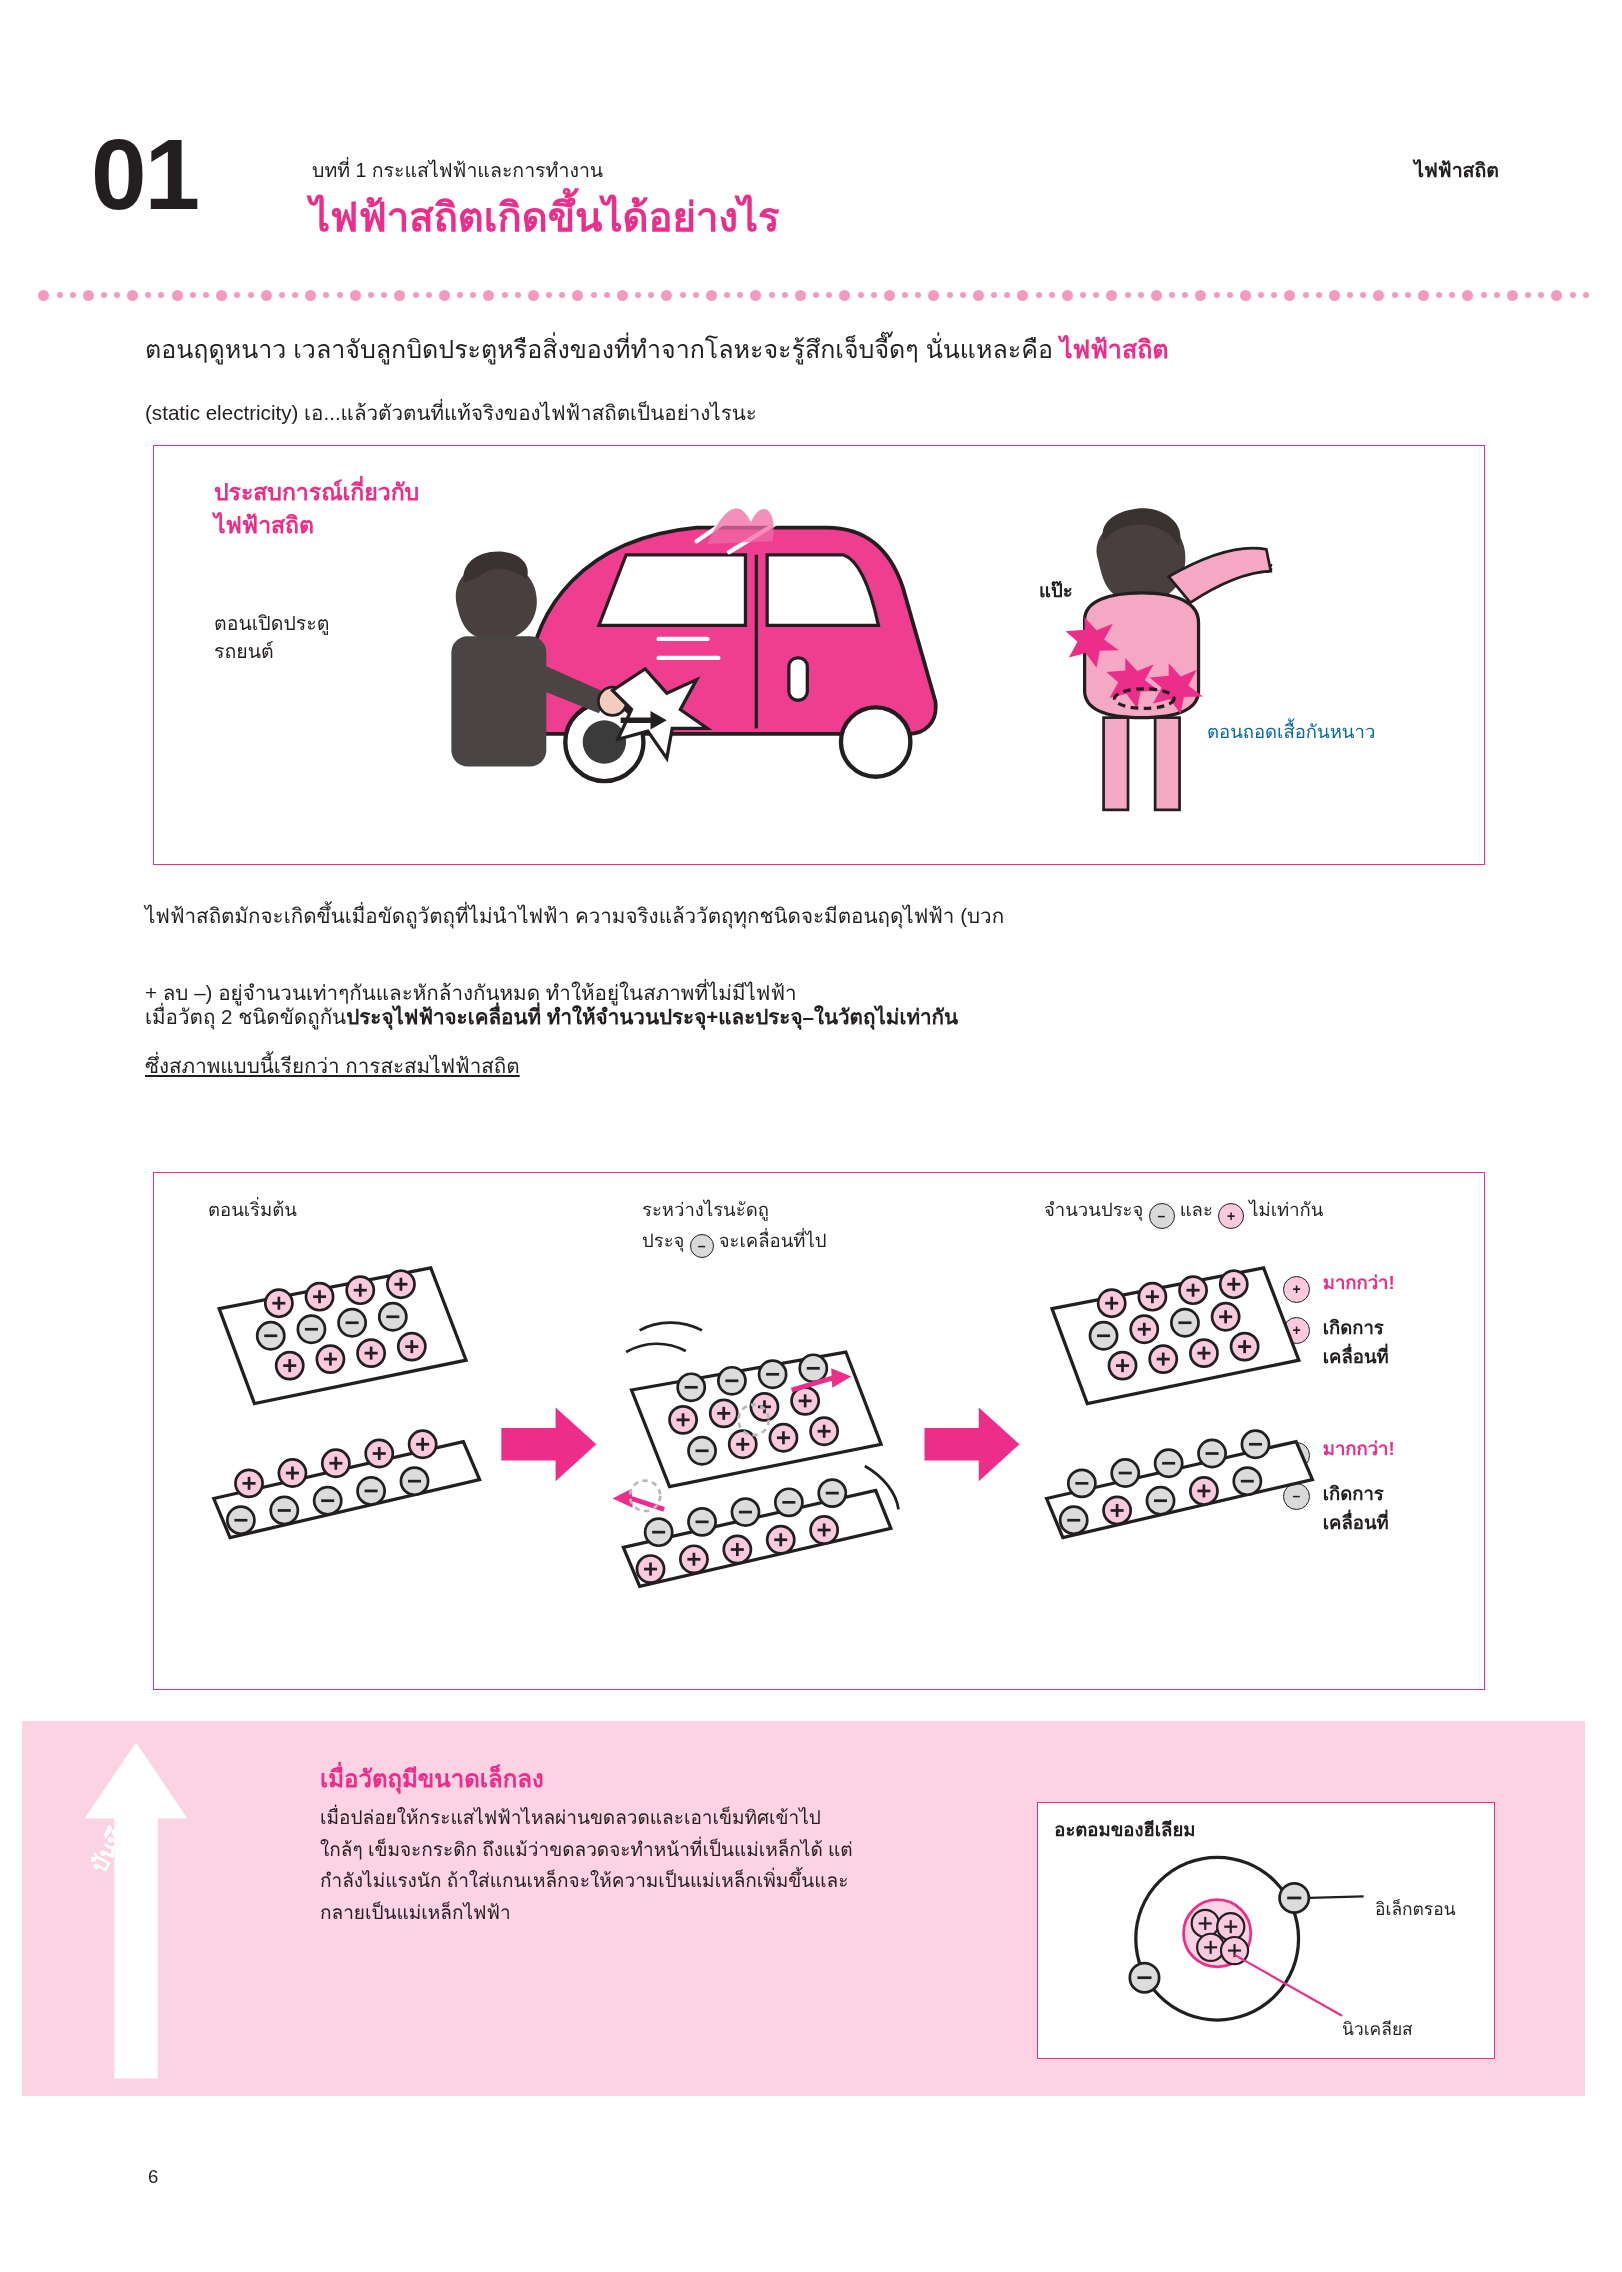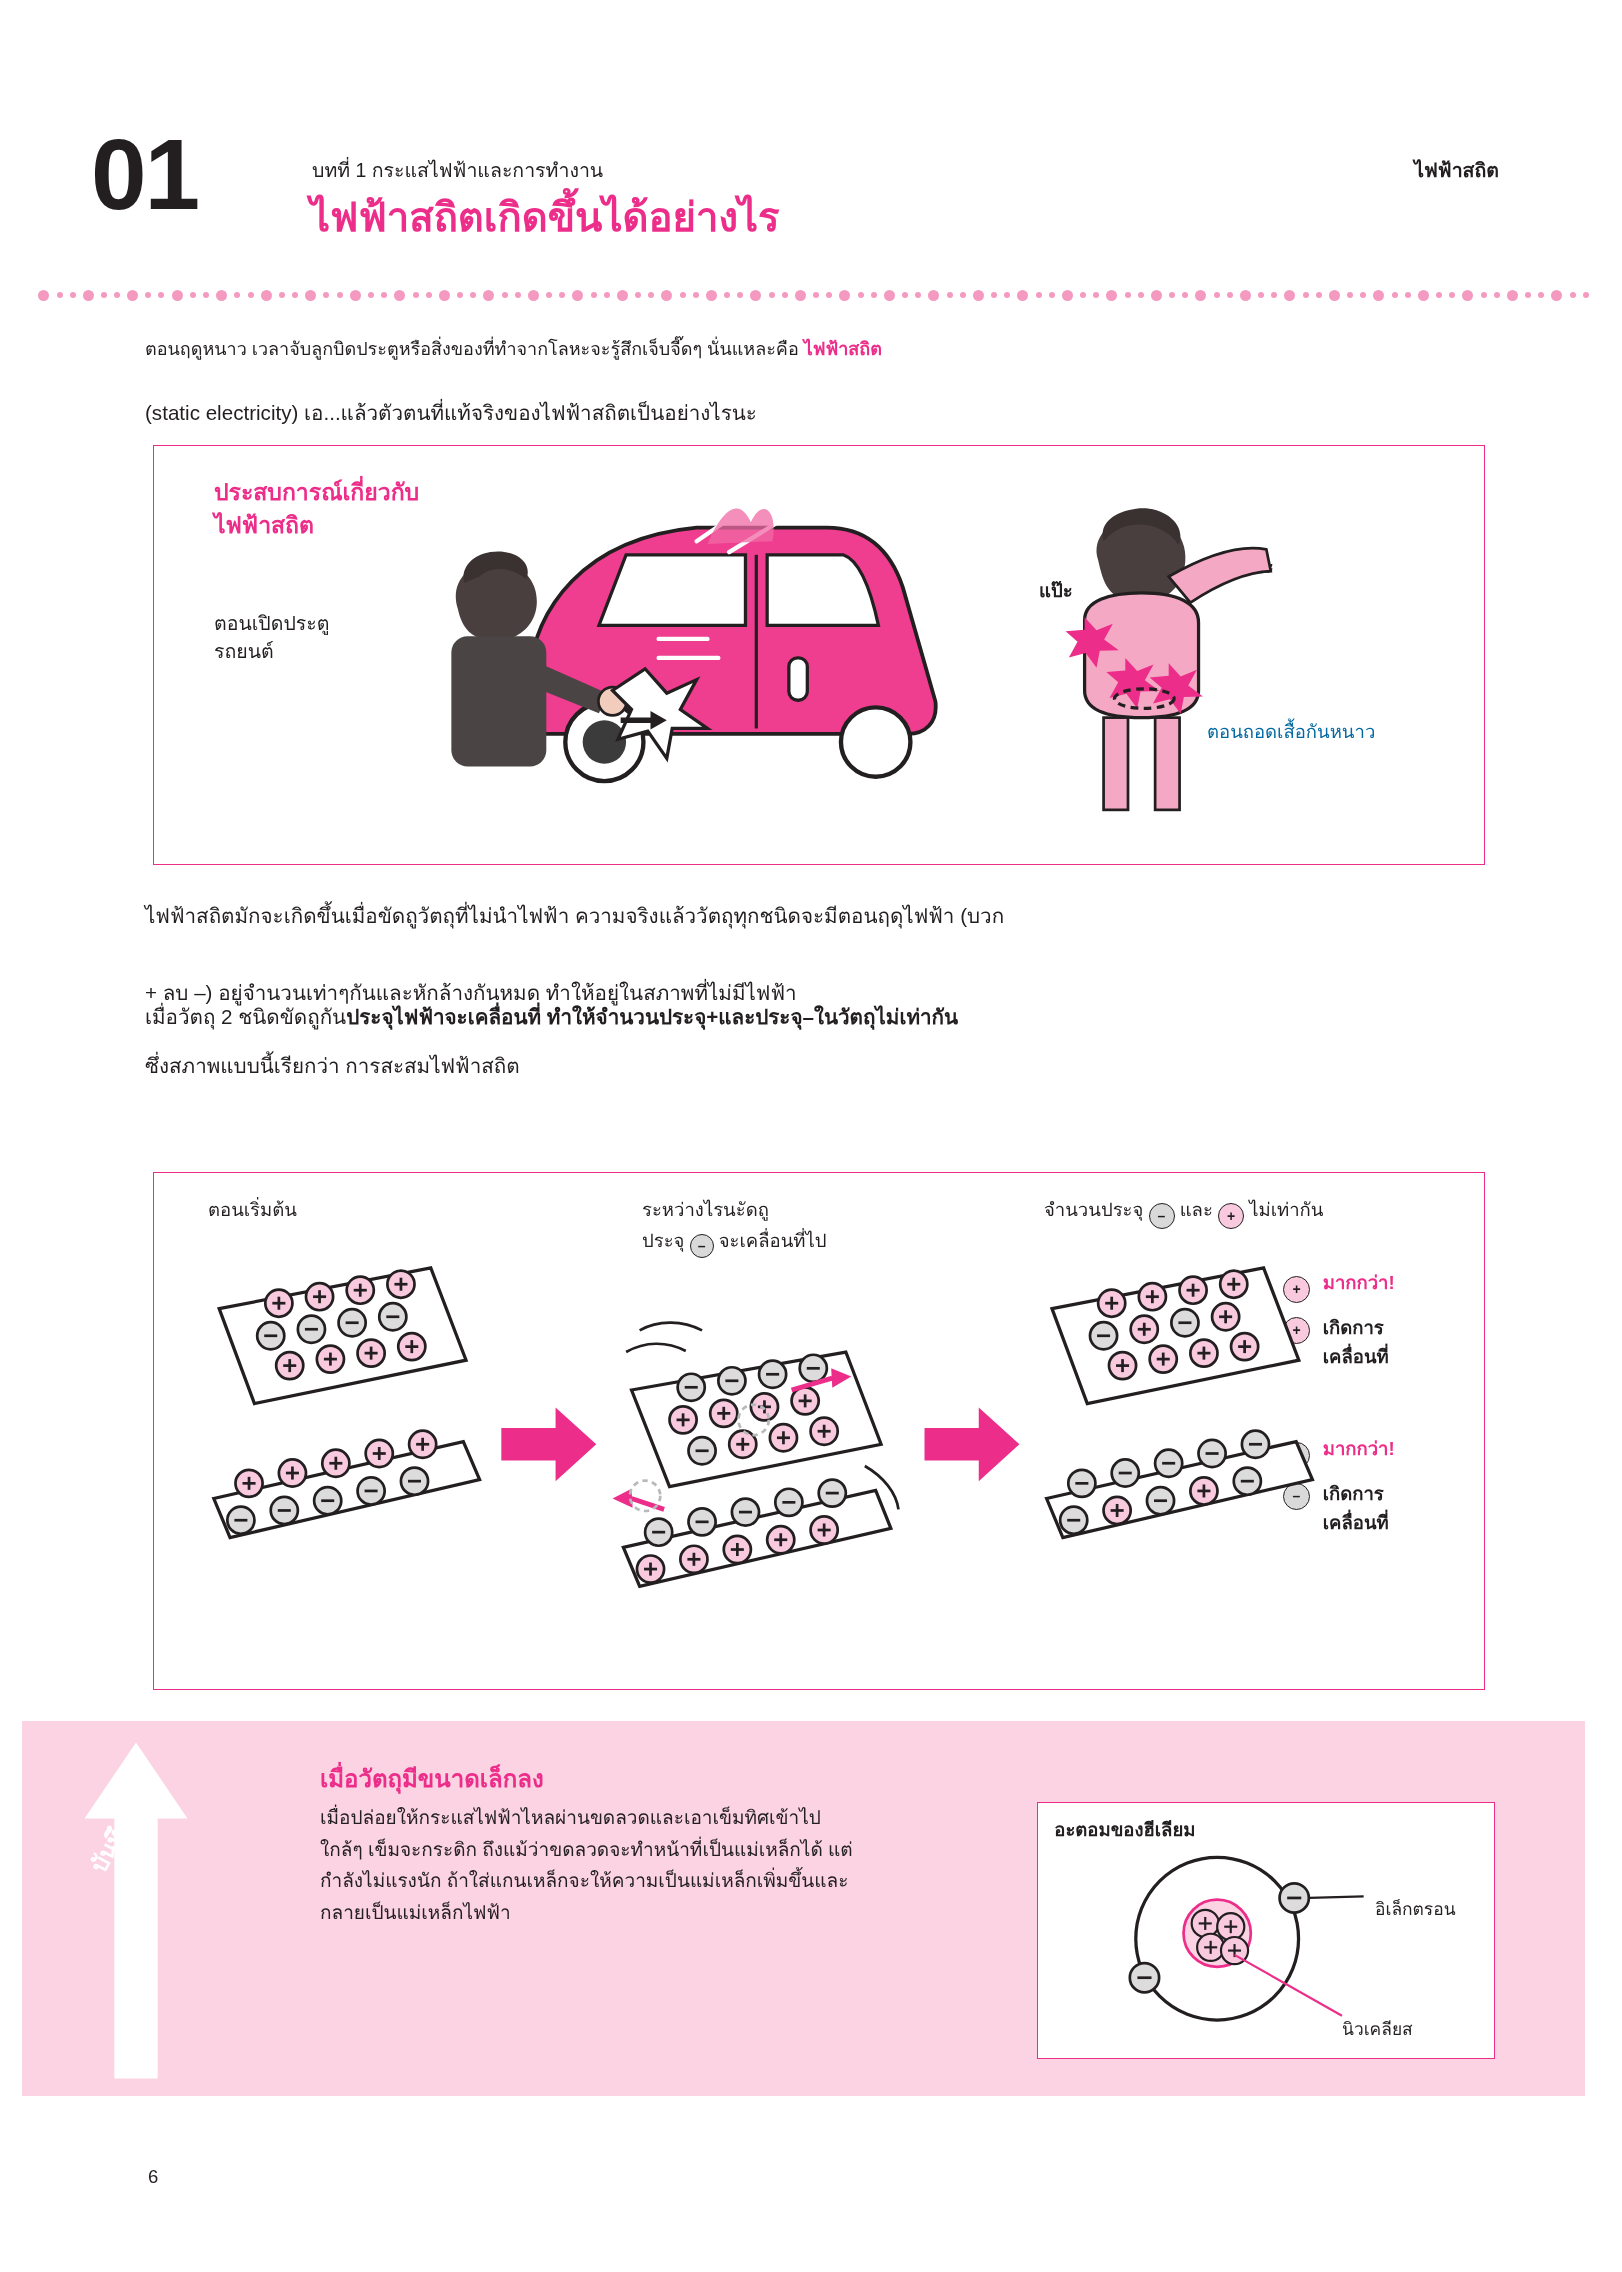--- a/index.html
+++ b/index.html
@@ -36,21 +36,21 @@
   .dot-rule {
     position:absolute; left:38px; top:288px; width:1547px; height:14px;
   }
   .dot-rule span {
     position:absolute; border-radius:50%; background:#f49ac1;
   }
 
   
   .intro {
     position:absolute; left:145px; top:331px; width:1346px;
-    font-size:18px; line-height:36px; color:#231f20;
+    font-size:25px; line-height:36px; color:#231f20;
   }
   .intro .pink { color:#ec2e8a; font-weight:bold; }
   .intro-line2 { position:absolute; left:145px; top:395px; width:1346px; font-size:20.6px; line-height:36px;}
 
   
   .exp-box {
     position:absolute; left:153px; top:445px; width:1330px; height:418px;
     border:1.6px solid #ec2e8a; background:#ffffff;
   }
   .exp-title {
@@ -69,21 +69,21 @@
   .zap2 { position:absolute; left:885px; top:130px; font-size:18.5px; font-weight:bold; color:#231f20;}
   .zap3 { position:absolute; left:1086px; top:106px; font-size:18.5px; font-weight:bold; color:#231f20;}
 
   
   .body-p {
     position:absolute; font-size:20.6px; line-height:36px; color:#231f20; width:1346px;
   }
   .b1 { left:145px; top:898px; }
   .b2 { left:145px; top:947px;margin-top:28px; }
   .b3 { left:145px; top:999px; }
-  .b4 { left:145px; top:1048px; }
+  .b4 { left:145px; top:1048px;text-decoration:underline; }
   .bold { font-weight:bold; }
 
   
   .diag-box {
     position:absolute; left:153px; top:1172px; width:1330px; height:516px;
     border:1.6px solid #ec2e8a; background:#ffffff;
   }
   .d-lab { position:absolute; font-size:18.5px; color:#231f20; }
 
   

